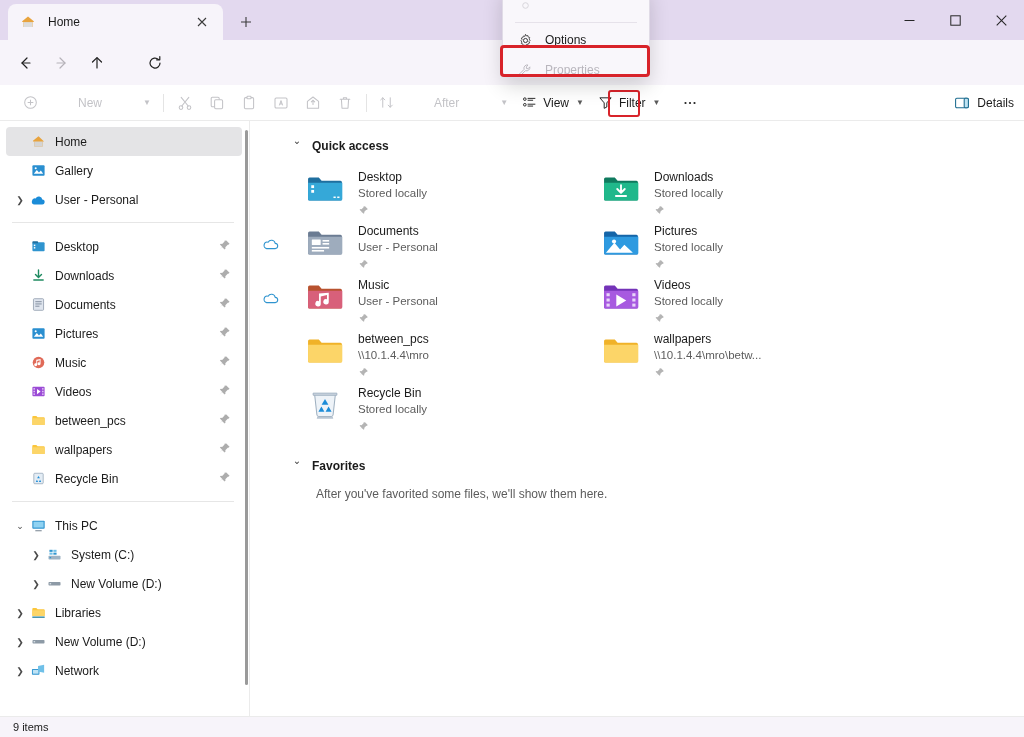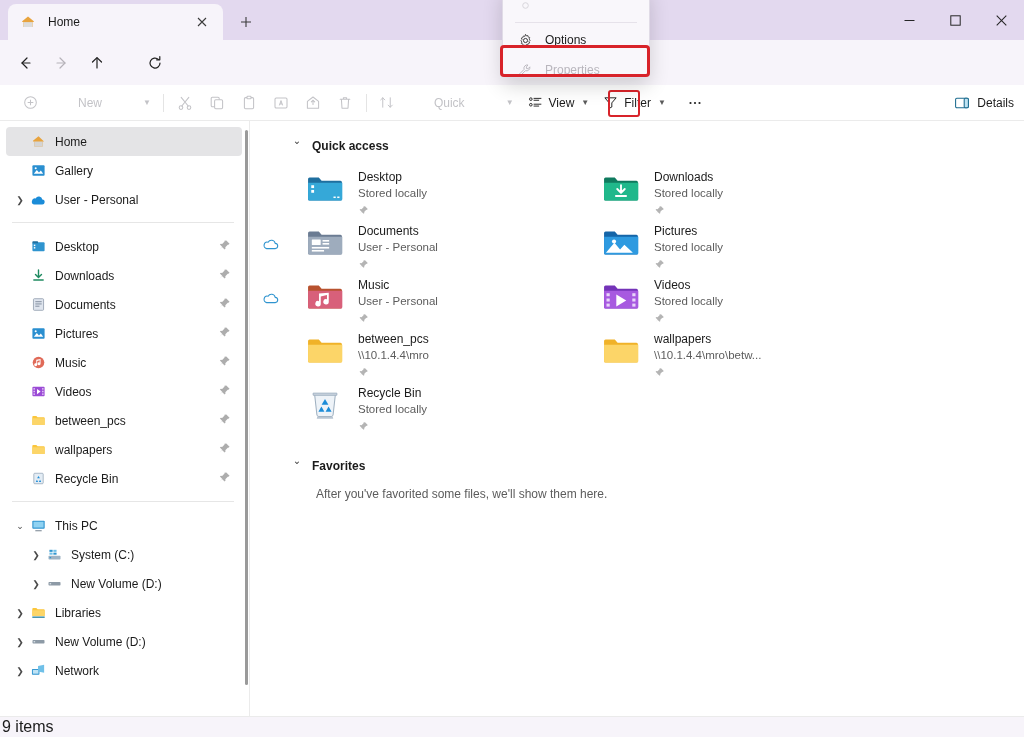--- a/index.html
+++ b/index.html
@@ -175,21 +175,21 @@
   }
   .qpin { margin-top: 1px; opacity: .5; }
   .fav-empty { font-size: 12px; color: #5c5c5c; margin-left: 66px; margin-top: 10px; }
 
   
   .statusbar {
     position: absolute; left: 0; bottom: 0; width: 1024px; height: 21px;
     background: #f7f4fa; border-top: 1px solid #ebebeb;
     display: flex; align-items: center;
   }
-  .status-txt { font-size: 16px; color: #1b1b1b; margin-left: 2px; }
+  .status-txt { font-size: 11px; color: #1b1b1b; margin-left: 13px; }
 
   
   .flyout {
     position: absolute; left: 502px; top: -14px; width: 148px; height: 92px;
     background: #f9f7fb;
     border: 1px solid #e0dbe6; border-radius: 8px;
     box-shadow: 0 8px 20px rgba(0,0,0,.16);
     overflow: hidden; z-index: 40;
   }
   .flyout-inner { padding: 4px; }
@@ -346,21 +346,21 @@
     <div class="cmdbtn icononly disabled">
       <svg width="16" height="16" viewBox="0 0 16 16">
           <path d="M3.2 4.2h9.6M6.4 4.2V2.8h3.2v1.4M4.4 4.2l.6 9h6l.6-9" stroke="#c3c3c7" stroke-width="1.05" fill="none" stroke-linecap="round" stroke-linejoin="round"></path>
         </svg>
     </div>
     <div class="cmdsep"></div>
     <div class="cmdbtn disabled">
       <svg width="15" height="15" viewBox="0 0 16 16">
           <path d="M4 13V3M1.8 5.2L4 3l2.2 2.2M12 3v10M9.8 10.8L12 13l2.2-2.2" stroke="#c3c3c7" stroke-width="1.05" fill="none" stroke-linecap="round" stroke-linejoin="round"></path>
         </svg>
-      <span class="lbl">Quick</span>
+      <span class="lbl">After</span>
       <span class="chev disabled">▼</span>
     </div>
     <div class="cmdbtn">
       <svg width="15" height="15" viewBox="0 0 16 16">
           <circle cx="3" cy="4.4" r="1.4" stroke="#212121" stroke-width="1" fill="none"></circle>
           <circle cx="3" cy="10.4" r="1.4" stroke="#212121" stroke-width="1" fill="none"></circle>
           <path d="M6.4 3.6h7.4M6.4 5.6h5M6.4 9.8h7.4M6.4 11.8h5" stroke="#212121" stroke-width="1" stroke-linecap="round"></path>
         </svg>
       <span class="lbl">View</span>
       <span class="chev">▼</span>

